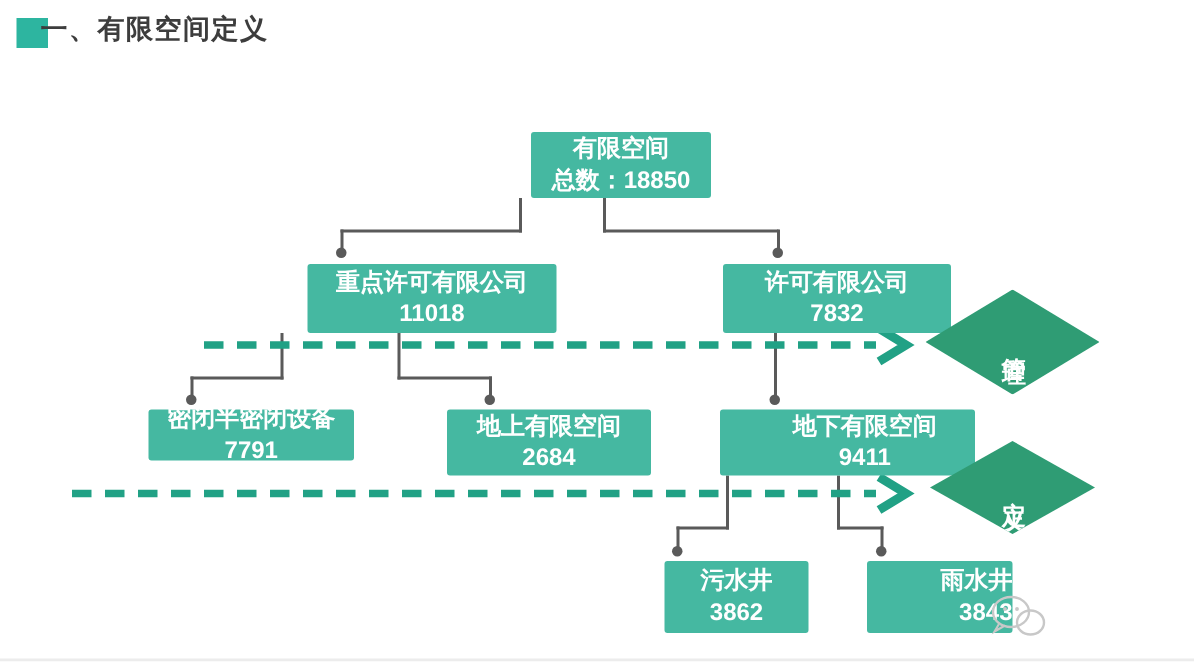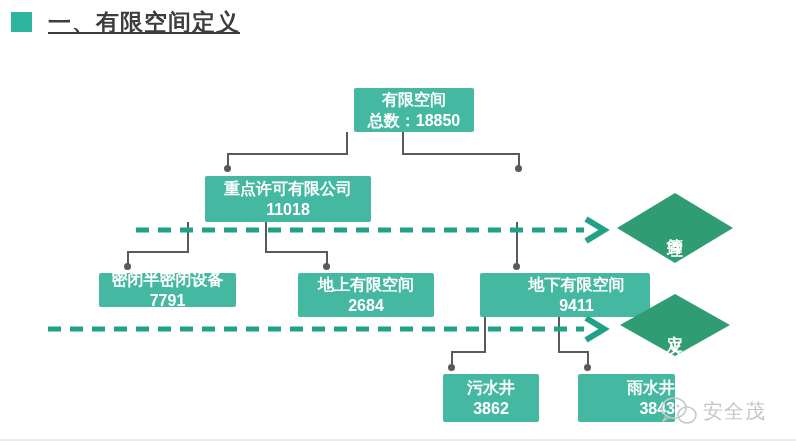--- a/index.html
+++ b/index.html
@@ -4,21 +4,21 @@
 <style>
   html,body{margin:0;padding:0;background:#fff;}
   .slide{
     position:relative;width:796px;height:441px;background:#ffffff;overflow:hidden;
     font-family:"Liberation Sans","DejaVu Sans",sans-serif;box-sizing:border-box;
     border-bottom:2px solid #ececec;
   }
   .abs{position:absolute;}
   
   .title-square{left:11px;top:12px;width:21px;height:20px;background:var(--accent-square,#2db5a0);}
-  .page-title{left:48px;top:7px;font-size:23px;font-weight:bold;color:var(--title-color,#3d3d3d);letter-spacing:1px;text-decoration:underline;}
+  .page-title{left:27px;top:7px;font-size:18px;font-weight:bold;color:var(--title-color,#3d3d3d);letter-spacing:1px;}
   .subtitle{left:52px;top:61px;font-size:16px;font-weight:bold;color:var(--subtitle-green,#1ba98e);letter-spacing:0.5px;}
   
   .node{
     background:var(--teal-box,#45b8a1);color:#ffffff;border-radius:2px;
     display:flex;flex-direction:column;align-items:center;justify-content:center;
     font-weight:bold;text-align:center;line-height:21px;font-size:16px;margin-left:39px;
   }
   
   .vline{width:2px;background:var(--line-gray,#5a5a5a);}
   .hline{height:2px;background:var(--line-gray,#5a5a5a);}
@@ -90,20 +90,24 @@
   <div class="abs node" style="left:315px;top:88px;width:120px;height:44px;">
     <div>有限空间</div>
     <div>总数：18850</div>
   </div>
 
   <div class="abs node" style="left:166px;top:176px;width:166px;height:46px;">
     <div>重点许可有限公司</div>
     <div>11018</div>
   </div>
 
+  <div class="abs node" style="left:443px;top:176px;width:152px;height:46px;">
+    <div>许可有限公司</div>
+    <div>7832</div>
+  </div>
 
   <div class="abs node" style="left:60px;top:273px;width:137px;height:34px;">
     <div>密闭半密闭设备</div>
     <div>7791</div>
   </div>
 
   <div class="abs node" style="left:259px;top:273px;width:136px;height:44px;">
     <div>地上有限空间</div>
     <div>2684</div>
   </div>
@@ -131,16 +135,15 @@
   </div>
 
   <div class="abs watermark" style="left:660px;top:396px;">
     <svg width="38" height="30" viewBox="0 0 38 30">
       <ellipse cx="14" cy="12" rx="12" ry="10" fill="none" stroke="#c8c8c8" stroke-width="1.6"></ellipse>
       <path d="M6 20 L3 25 L10 21" fill="none" stroke="#c8c8c8" stroke-width="1.4"></path>
       <ellipse cx="27" cy="19" rx="9" ry="8" fill="none" stroke="#c8c8c8" stroke-width="1.6"></ellipse>
       <circle cx="10" cy="10" r="1.3" fill="#c8c8c8"></circle>
       <circle cx="18" cy="10" r="1.3" fill="#c8c8c8"></circle>
     </svg>
-    <span class="watermark-text">安全茂</span>
   </div>
 
 </div>
 
 </body></html>

